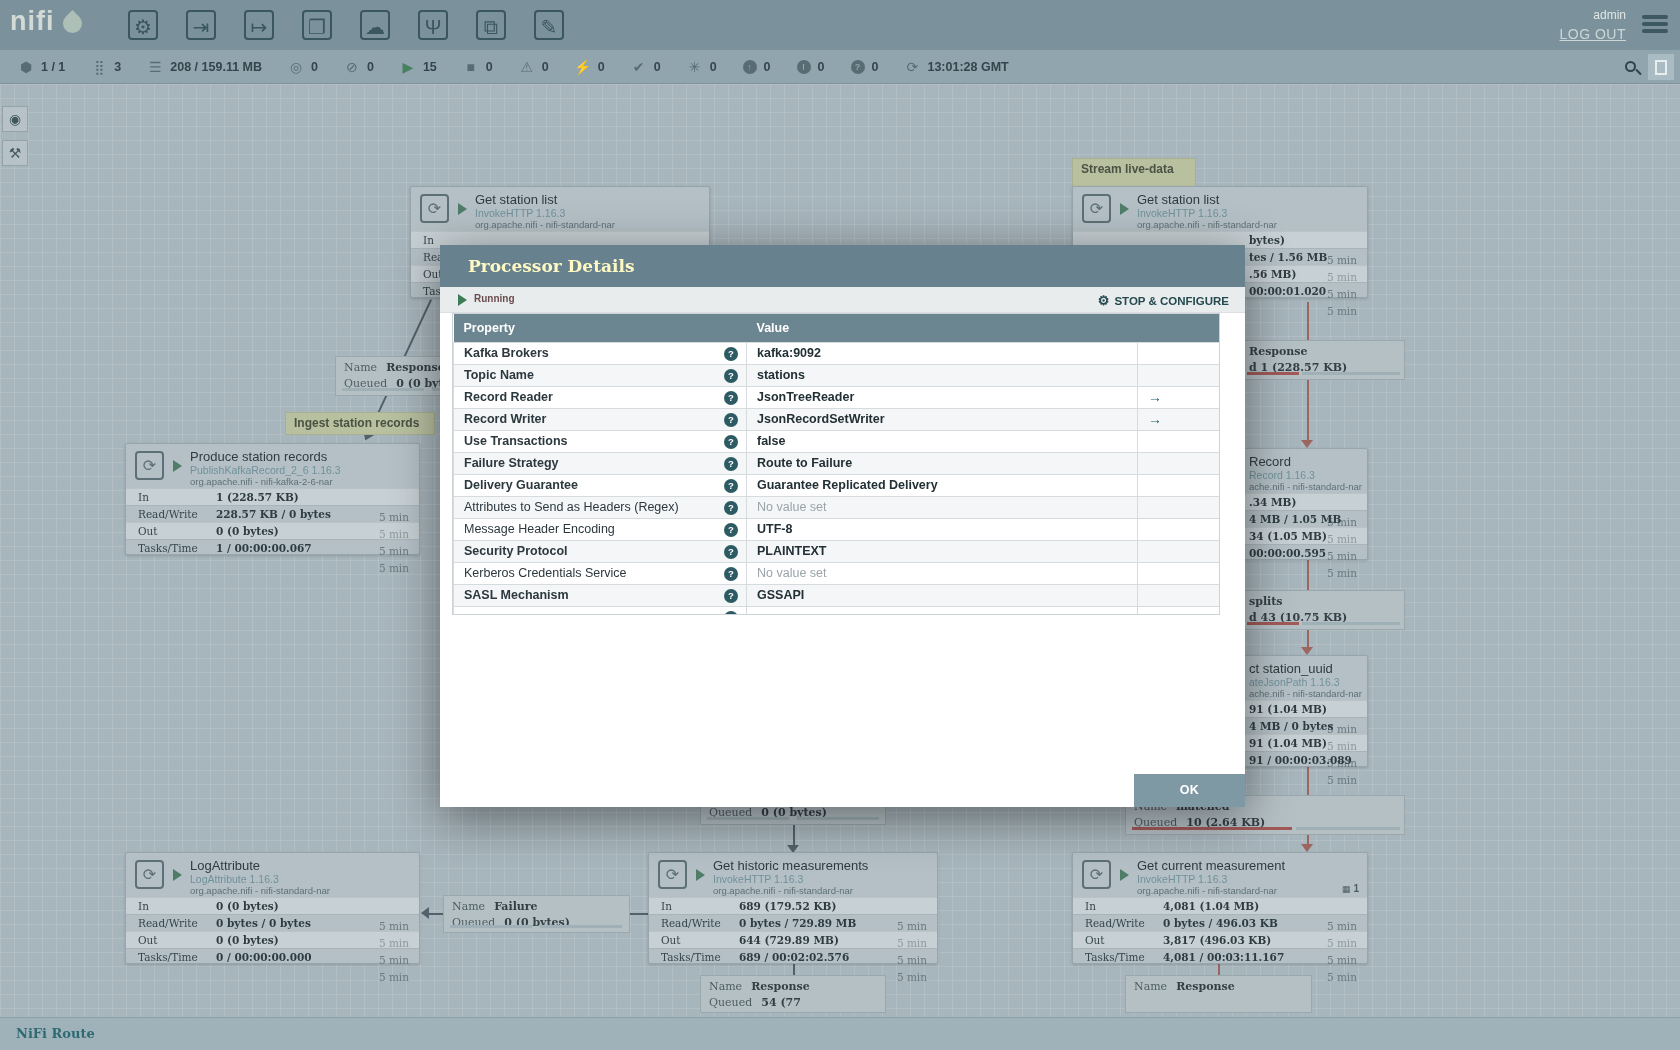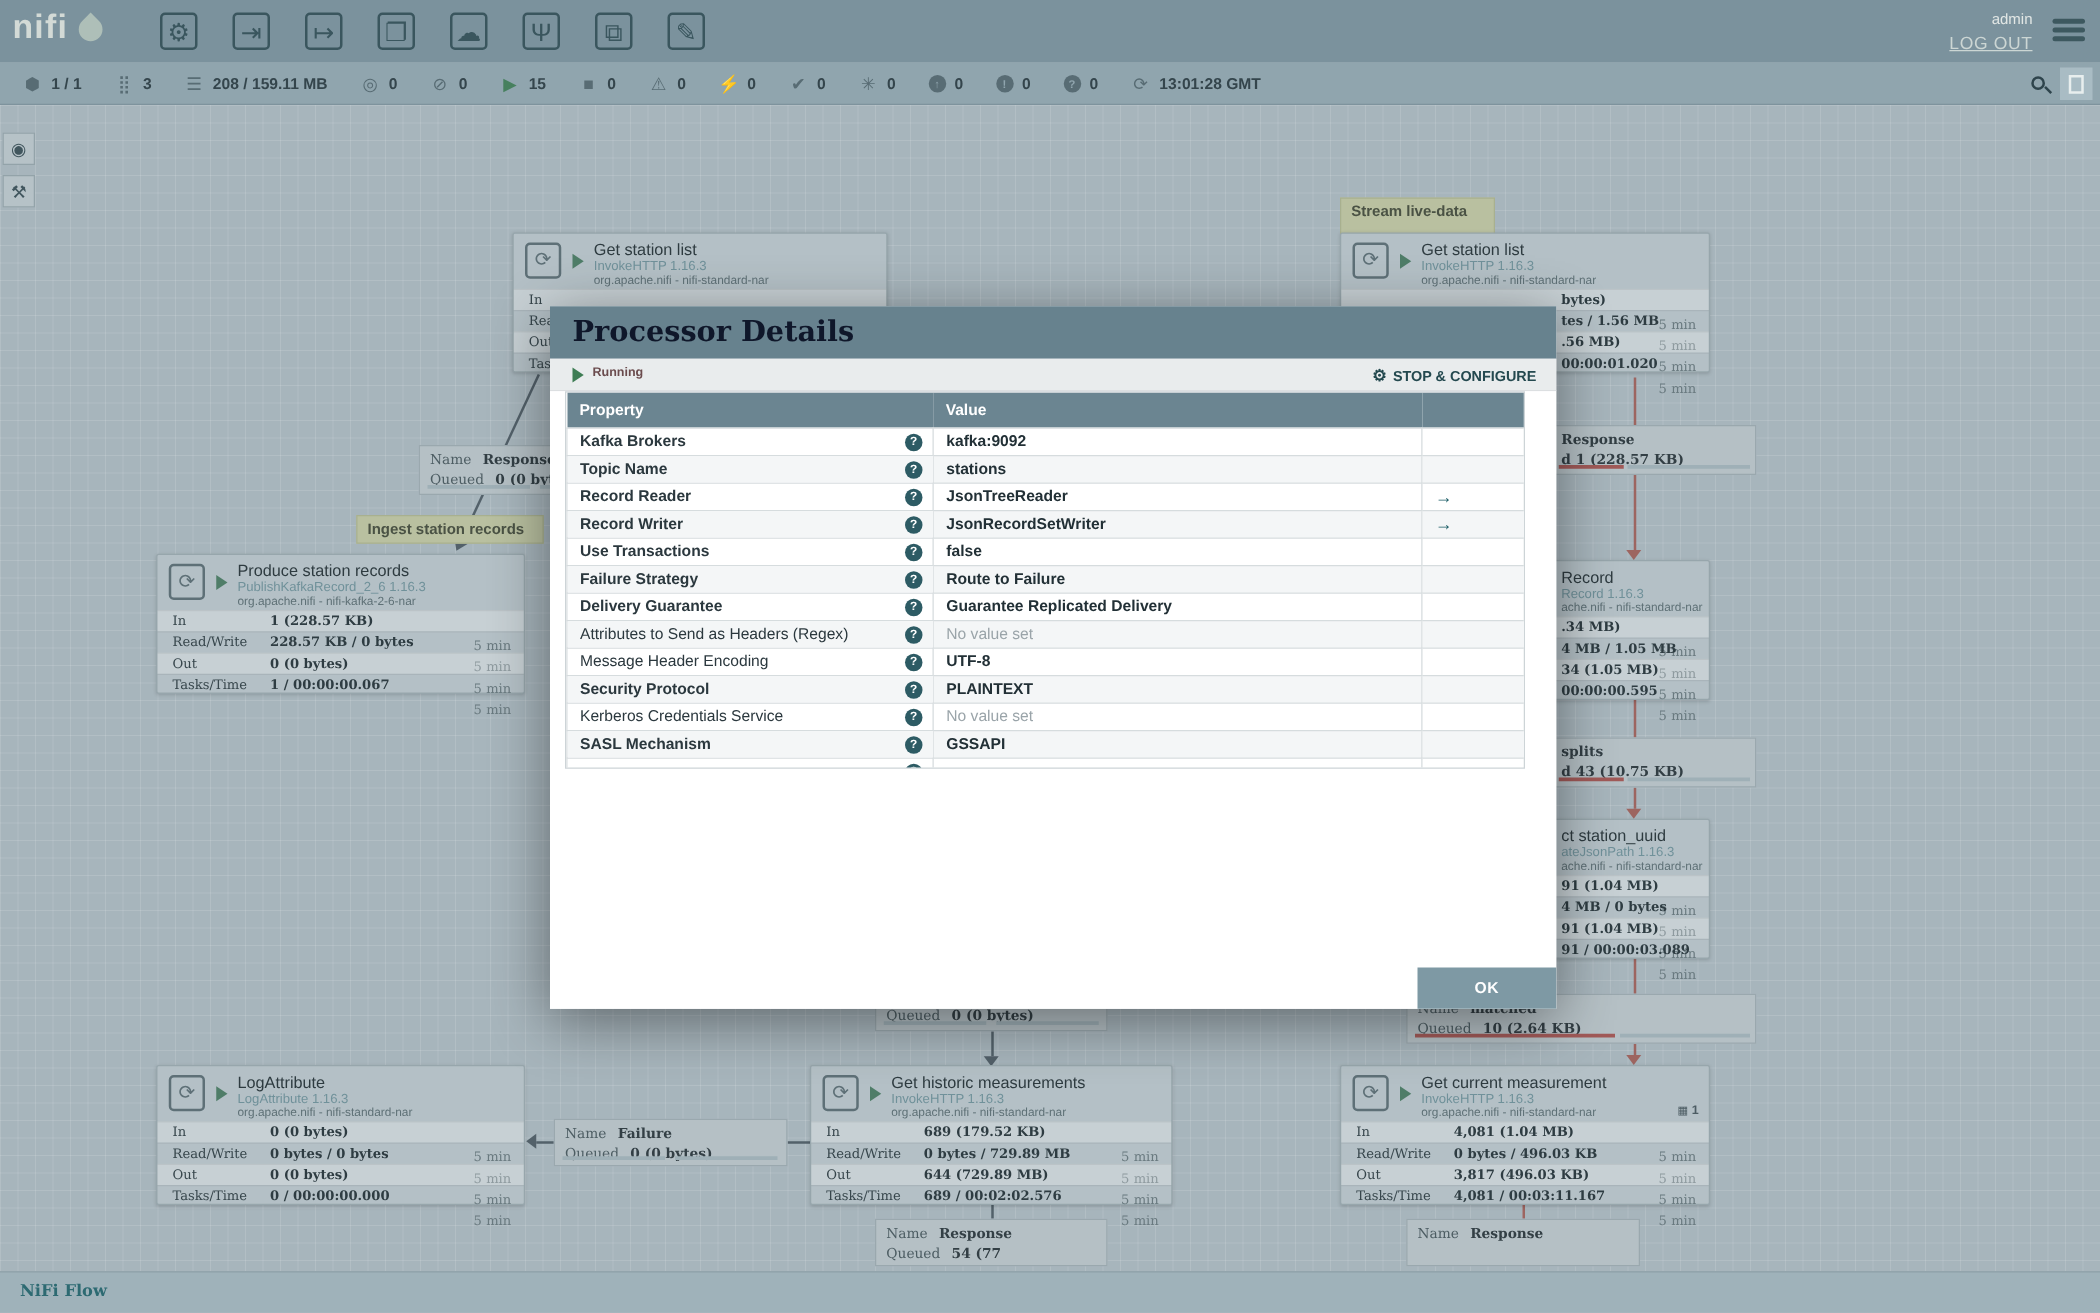--- a/index.html
+++ b/index.html
@@ -105,22 +105,22 @@
   
   .bottombar { position:absolute; left:0; top:1017px; width:1680px; height:33px; background:#9fb2ba;
     border-top:1px solid #8da0a8; z-index:3; }
   .crumb { position:absolute; left:16px; top:8px; font-family:"DejaVu Serif", serif; font-weight:bold;
     font-size:13px; color:#2d6a72; cursor:pointer; }
 
   
   .modal { position:absolute; left:440px; top:245px; width:805px; height:562px; background:#fff;
     box-shadow:0 10px 45px rgba(0,0,0,.45); z-index:10; }
   .m-head { position:absolute; left:0; top:0; right:0; height:42px; background:#67828e; }
-  .m-head .mtitle { font-family:"DejaVu Serif", serif; font-weight:bold; font-size:23px; color:#0f172a;
-    line-height:42px; padding-left:18px; }
+  .m-head .mtitle { font-family:"DejaVu Serif", serif; font-weight:bold; font-size:17px; color:#fef9c3;
+    line-height:42px; padding-left:28px; }
   .m-strip { position:absolute; left:0; top:42px; right:0; height:26px; background:#e9eced;
     border-bottom:1px solid #dcdfe1; }
   .m-strip .rplay { position:absolute; left:18px; top:7px; width:0; height:0;
     border-top:6px solid transparent; border-bottom:6px solid transparent; border-left:9px solid #3e7d54; }
   .m-strip .rtext { position:absolute; left:34px; top:6px; font-size:10px; font-weight:bold; color:#6b4c4e; }
   .m-strip .stopcfg { position:absolute; right:16px; top:6px; font-size:11.5px; font-weight:bold;
     color:#24494f; cursor:pointer; }
   .m-strip .stopcfg .gear { font-size:13px; margin-right:5px; }
   .m-body { position:absolute; left:0; top:68px; right:0; bottom:0; background:#fff; }
   .tabs { margin:16px 25px 0 12px; border-bottom:1px solid #44626b; }
@@ -619,21 +619,21 @@
   <div class="prow">
     <span class="k">Tasks/Time</span>
     <span class="v">4,081 / 00:03:11.167</span>
     <span class="t">5 min</span>
   </div>
 </div>
   </div>
 </div>
 
   <div class="bottombar">
-    <span class="crumb">NiFi Flow</span>
+    <span class="crumb">NiFi Route</span>
   </div>
 
   <div class="modal">
     <div class="m-head">
       <div class="mtitle">Processor Details</div>
     </div>
     <div class="m-strip">
       <span class="rplay"></span>
       <span class="rtext">Running</span>
       <span class="stopcfg"><span class="gear">⚙</span><span>STOP &amp; CONFIGURE</span></span>

